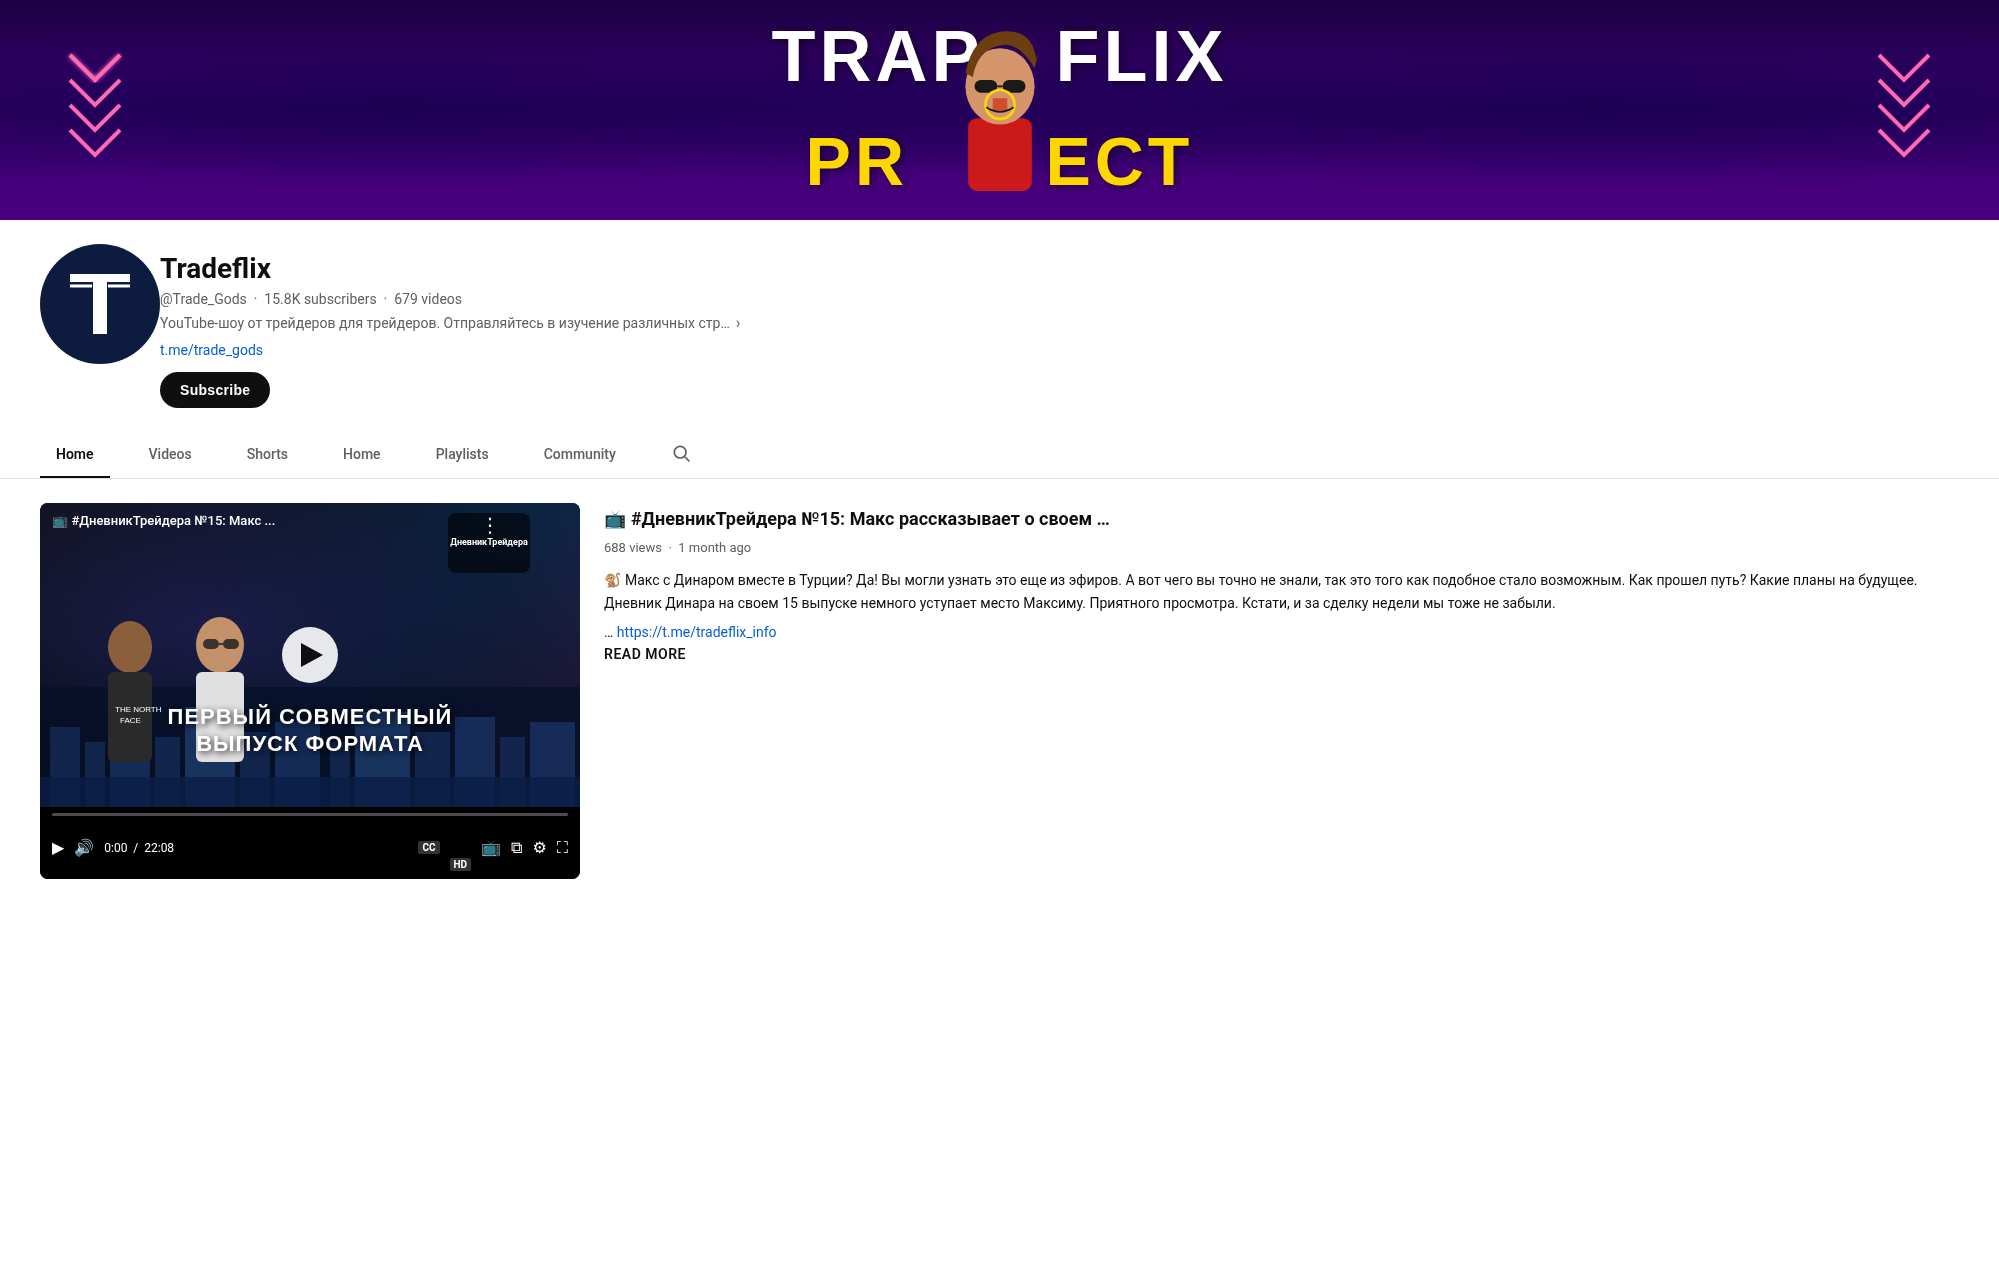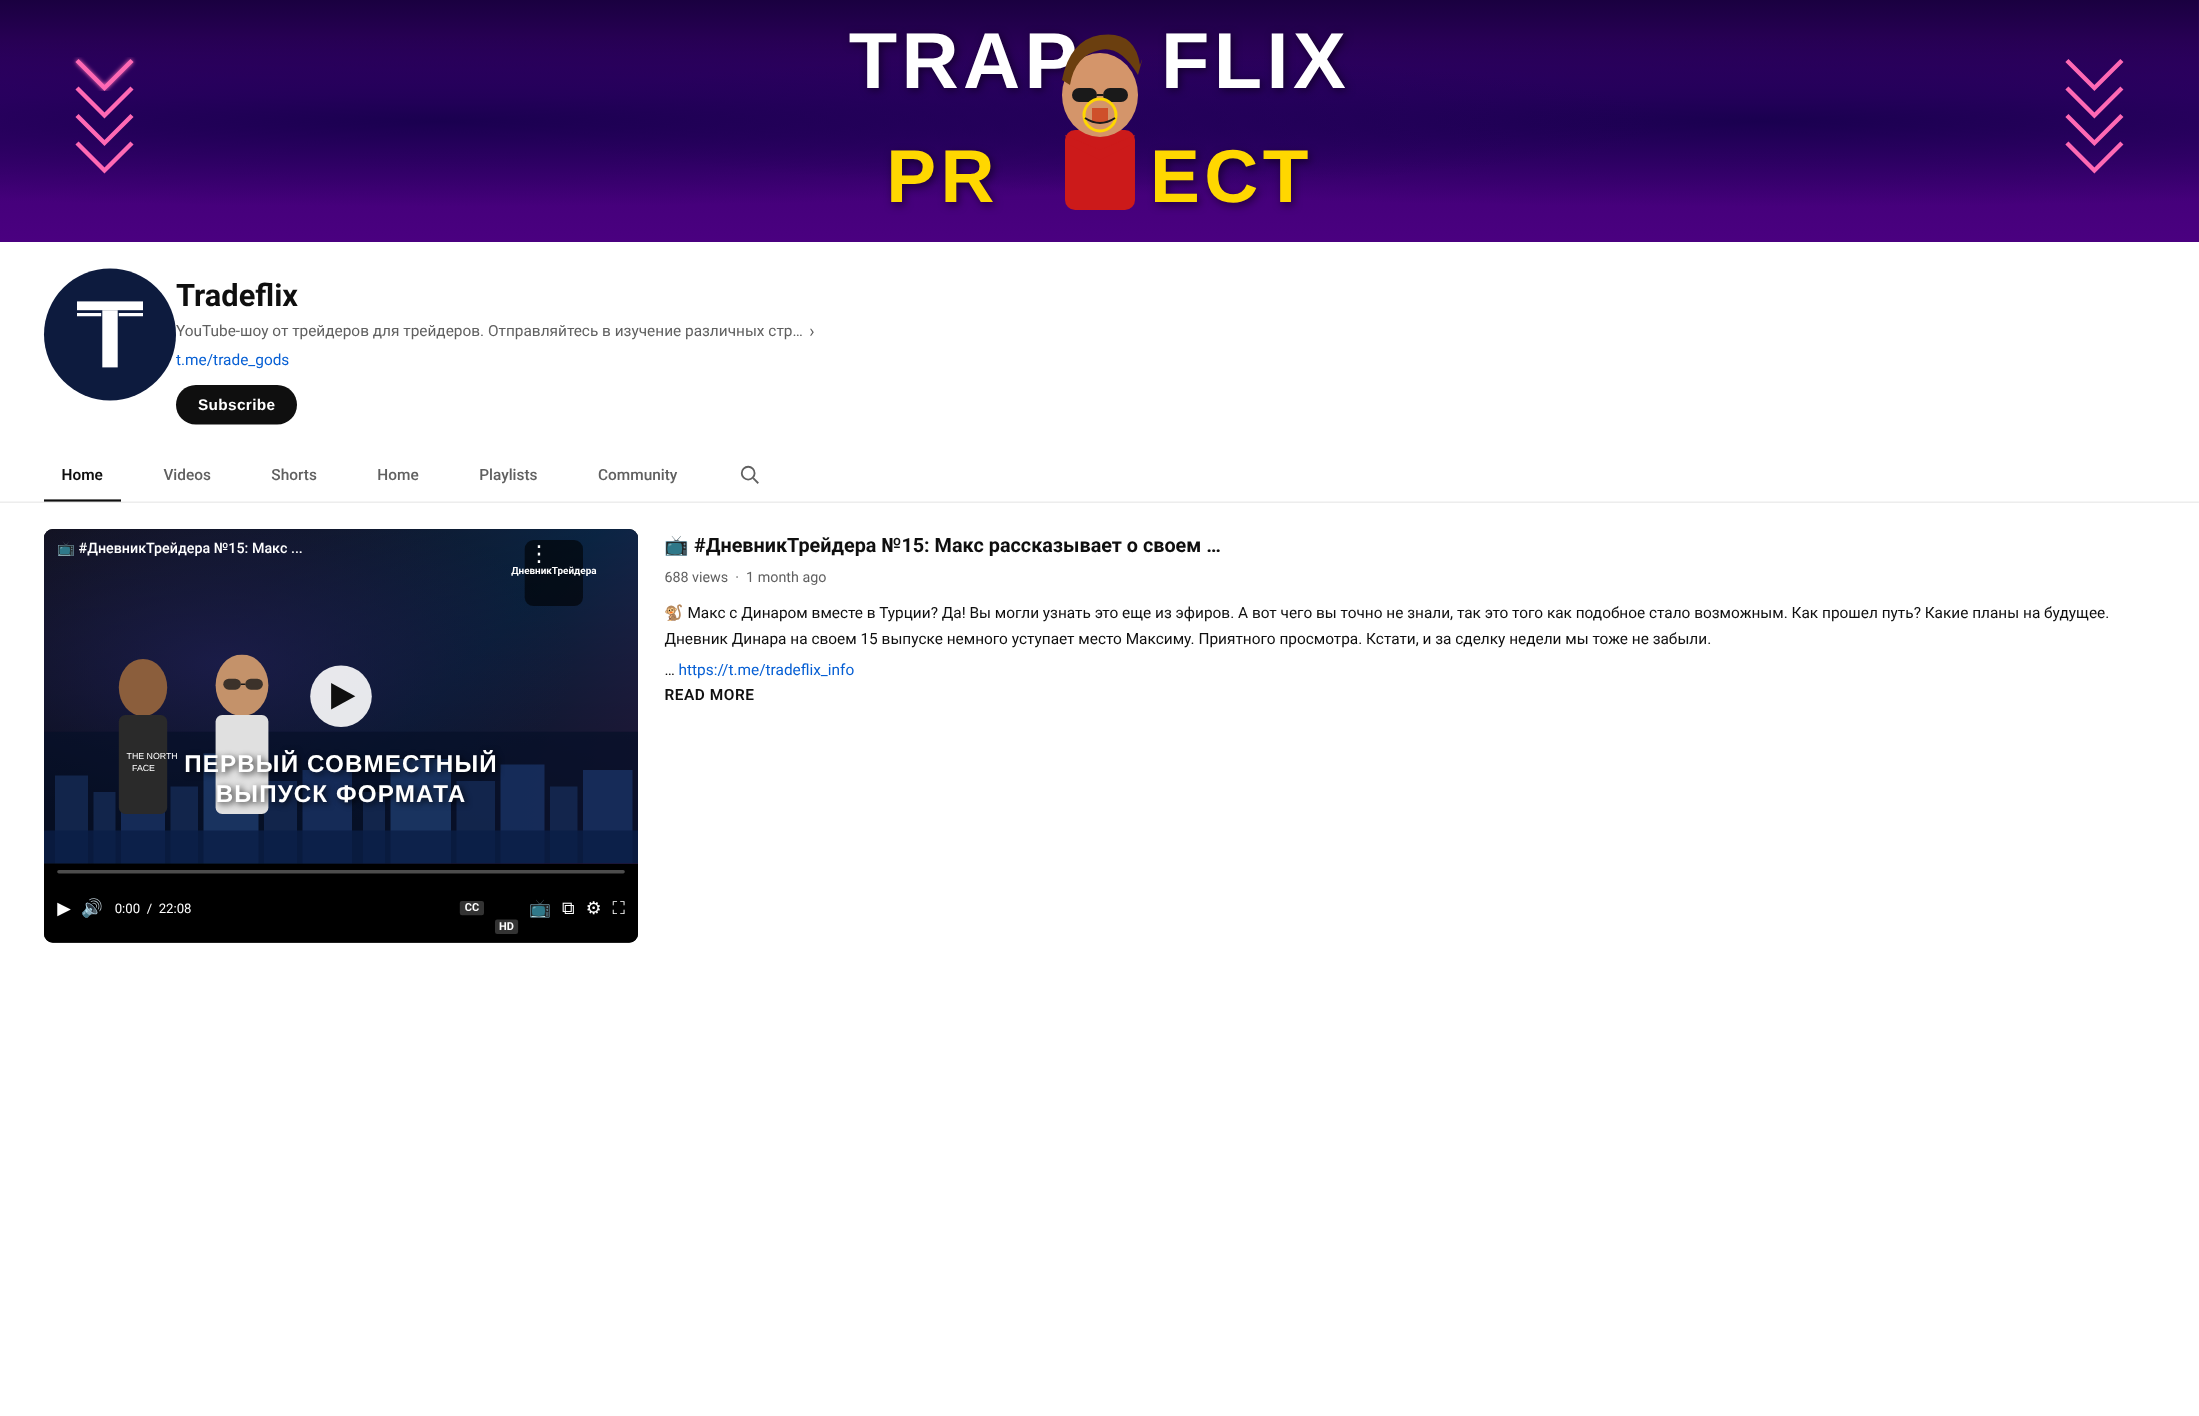--- a/index.html
+++ b/index.html
@@ -357,21 +357,21 @@
       cursor: pointer;
       margin-top: 6px;
       letter-spacing: 0.5px;
     }
 
     
     .logo-overlay {
       position: absolute;
       top: 10px;
       right: 50px;
-      width: 53px;
+      width: 82px;
       height: 60px;
       background: rgba(0,0,0,0.6);
       border-radius: 8px;
       display: flex;
       align-items: center;
       justify-content: center;
       color: white;
       font-size: 9px;
       text-align: center;
       line-height: 1.3;
@@ -444,20 +444,27 @@
       <rect x="5" y="10" width="60" height="8" fill="white"></rect>
       <rect x="28" y="18" width="14" height="52" fill="white"></rect>
 
       <line x1="5" y1="22" x2="27" y2="22" stroke="white" stroke-width="3"></line>
       <line x1="43" y1="22" x2="65" y2="22" stroke="white" stroke-width="3"></line>
     </svg>
   </div>
 
   <div class="channel-details">
     <div class="channel-name">Tradeflix</div>
+    <div class="channel-meta">
+      <span>@Trade_Gods</span>
+      &nbsp;·&nbsp;
+      <span>15.8K subscribers</span>
+      &nbsp;·&nbsp;
+      <span>679 videos</span>
+    </div>
     <div class="channel-description">
       <span>YouTube-шоу от трейдеров для трейдеров. Отправляйтесь в изучение различных стр…</span>
       <span class="chevron-right">›</span>
     </div>
     <a class="channel-link" href="#">t.me/trade_gods</a>
     <button class="subscribe-btn">Subscribe</button>
   </div>
 </div>
 
 <div class="nav-tabs">

